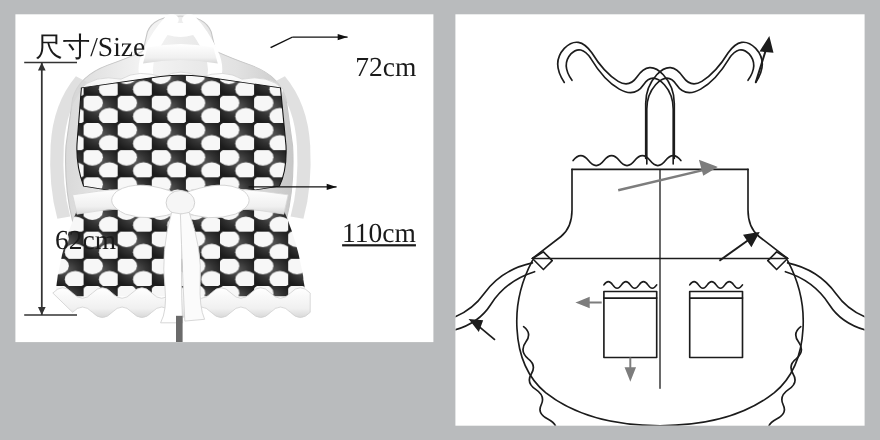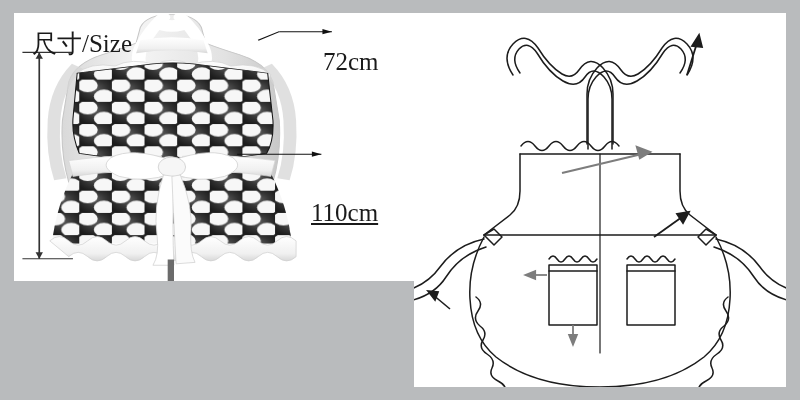--- a/index.html
+++ b/index.html
@@ -21,21 +21,21 @@
   .frame-bg {
     position: absolute;
     inset: 0;
     background: #b9bbbd;
   }
   .panel {
     position: absolute;
     background: #ffffff;
     overflow: hidden;
   }
-  .panel-left  { left: 14px;  top: 13px; width: 380px; height: 268px; padding-left: 20px; }
+  .panel-left  { left: 14px;  top: 13px; width: 380px; height: 298px; }
   .panel-right { left: 414px; top: 13px; width: 372px; height: 374px; }
 
   .svg-layer {
     position: absolute;
     left: 0; top: 0;
     width: 100%;
     height: 100%;
   }
 
   
@@ -169,20 +169,21 @@
       <line x1="252" y1="26" x2="302" y2="26" stroke="#111" stroke-width="1.4"></line>
       <path d="M302,26 l-9,-3.6 v7.2 Z" fill="#111"></path>
 
       <line x1="212" y1="197" x2="292" y2="197" stroke="#111" stroke-width="1.4"></line>
       <path d="M292,197 l-9,-3.6 v7.2 Z" fill="#111"></path>
     </svg>
 
     <div class="lbl serif title-size">尺寸/Size</div>
     <div class="lbl serif lbl-72-left">72cm</div>
     <div class="lbl serif lbl-110-left">110cm</div>
+    <div class="lbl serif lbl-62-left">62cm</div>
   </div>
 
   <div class="panel panel-right">
     <svg class="svg-layer" viewBox="0 0 372 374" preserveAspectRatio="none">
       <g fill="none" stroke="#1c1c1c" stroke-width="1.5" stroke-linecap="round" stroke-linejoin="round">
 
         <path d="M106,60 q-10,-14 -1,-24 q9,-9 18,4 q12,20 26,28 q14,8 22,-4 q8,-12 19,0 q8,9 8,22 l0,50"></path>
         <path d="M99,62 q-12,-18 0,-31 q13,-13 25,4 q11,18 24,26 q10,6 17,-4 q11,-16 24,-2 q10,11 10,26 l0,50"></path>
 
         <path d="M266,60 q10,-14 1,-24 q-9,-9 -18,4 q-12,20 -26,28 q-14,8 -22,-4 q-8,-12 -19,0 q-8,9 -8,22 l0,50"></path>

